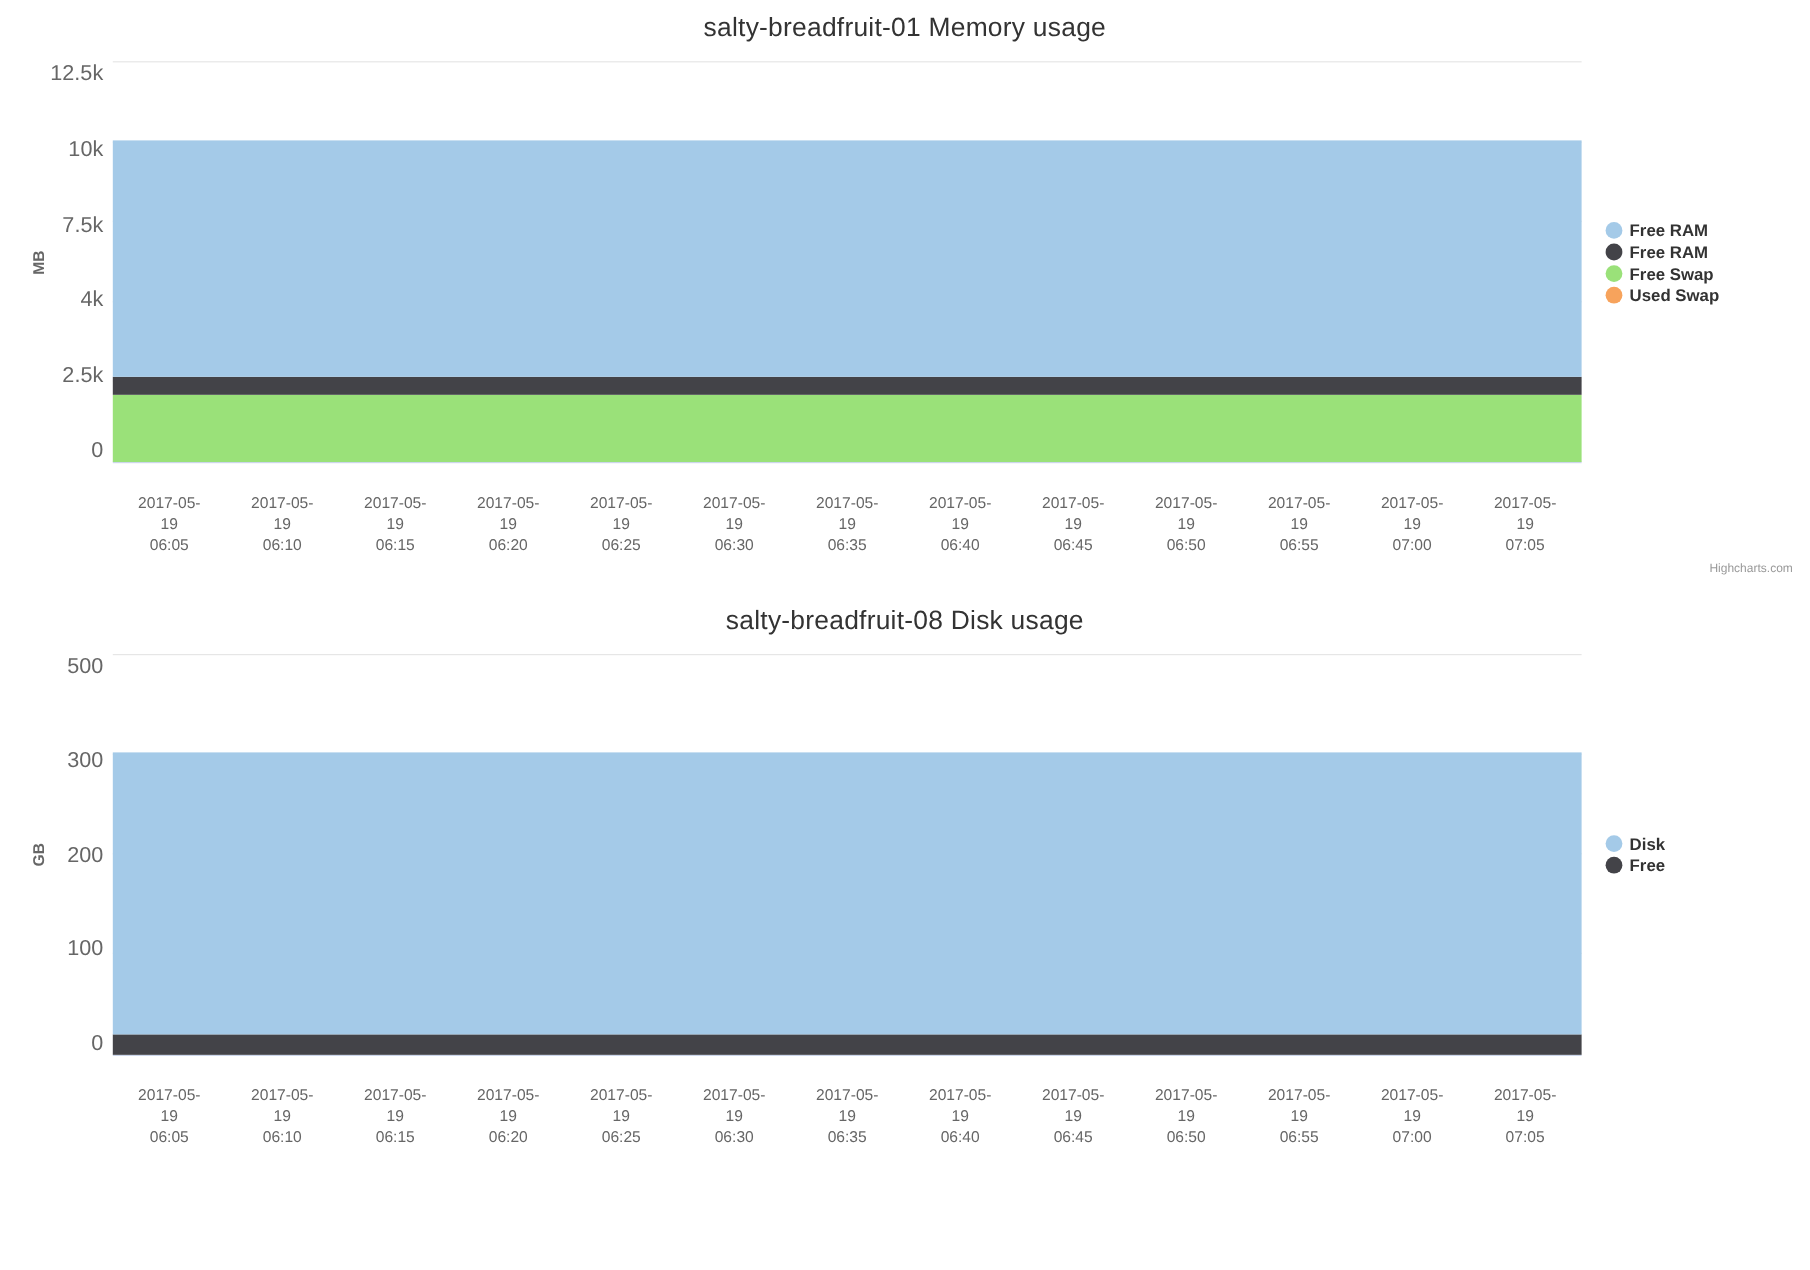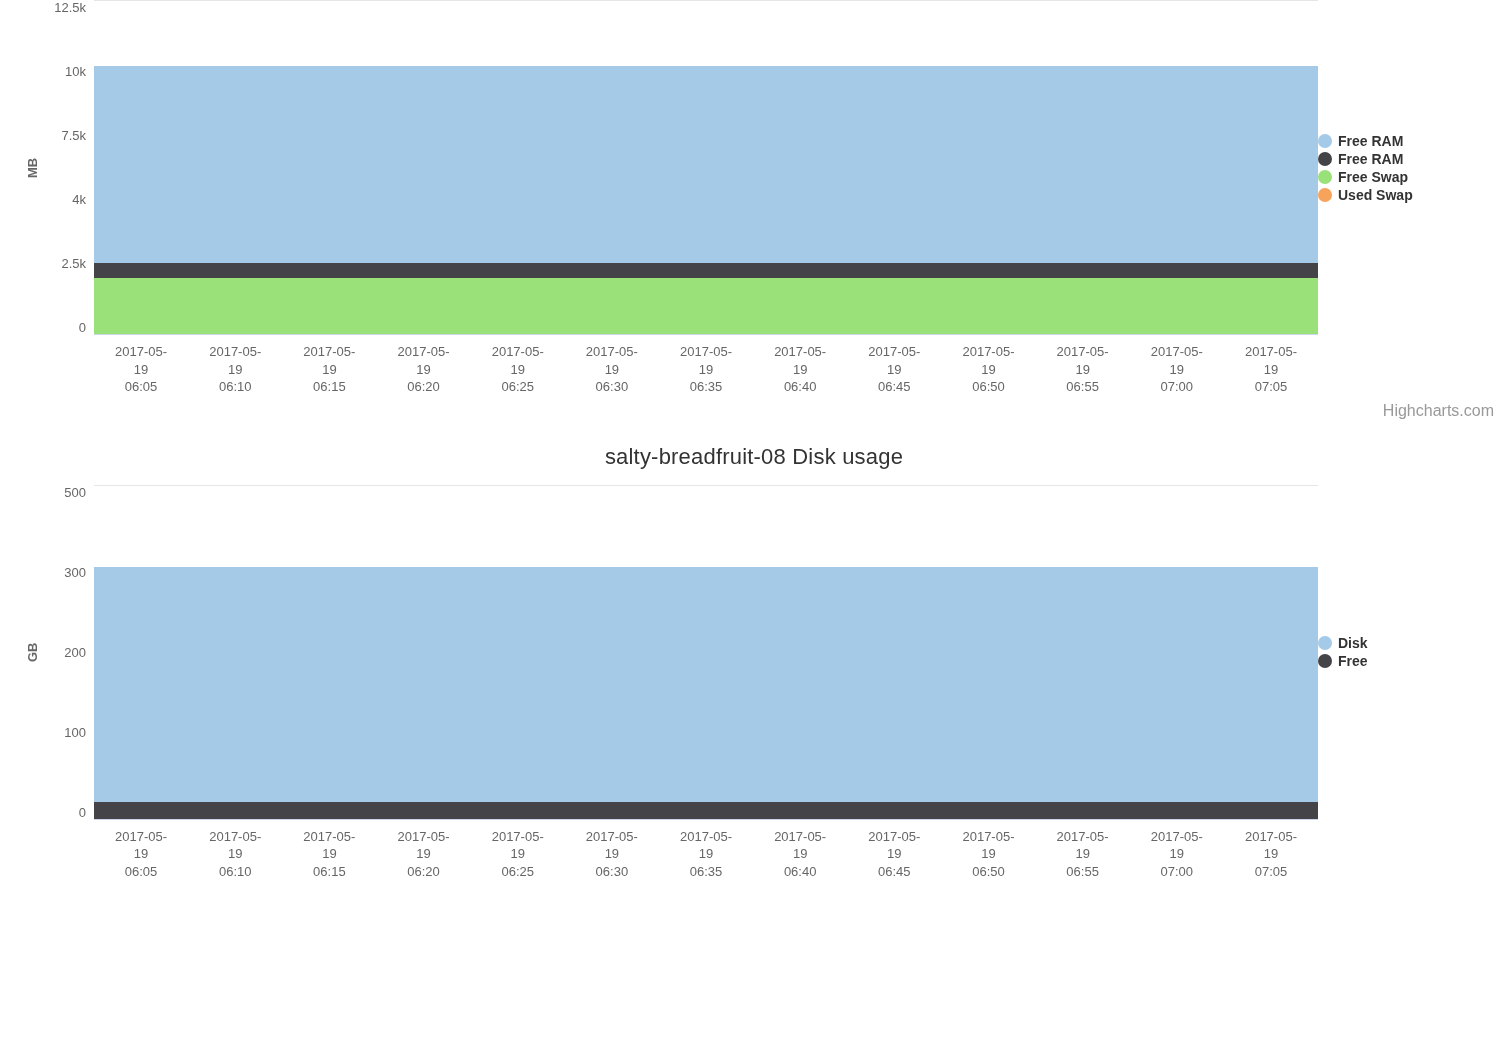--- a/index.html
+++ b/index.html
@@ -37,21 +37,21 @@
     display: flex;
     align-items: center;
     justify-content: center;
     width: 24px;
   }
   .y-axis {
     display: flex;
     flex-direction: column;
     justify-content: space-between;
     align-items: flex-end;
-    font-size: 13px;
+    font-size: 18px;
     color: #666666;
     padding-right: 8px;
     width: 50px;
   }
   .plot-wrapper {
     flex: 1;
     position: relative;
   }
   .plot-area {
     position: relative;
@@ -71,68 +71,70 @@
     width: 100%;
   }
   .stack-layer {
     position: absolute;
     left: 0;
     right: 0;
   }
   .x-axis {
     display: flex;
     justify-content: space-between;
-    padding-top: 8px;
+    padding-top: 24px;
     font-size: 13px;
     color: #666666;
   }
   .x-tick {
     text-align: center;
     white-space: pre-line;
     line-height: 1.35;
     flex: 1;
   }
   .legend {
     width: 180px;
     display: flex;
     flex-direction: column;
     justify-content: center;
     font-size: 14px;
     font-weight: bold;
     color: #333333;
+    padding-left: 20px;
     gap: 2px;
   }
   .legend-item {
     display: flex;
     align-items: center;
     gap: 6px;
     cursor: pointer;
   }
   .legend-swatch {
     width: 14px;
     height: 14px;
     border-radius: 50%;
     display: inline-block;
   }
   .credits {
     text-align: right;
-    font-size: 16px;
+    font-size: 10px;
     color: #999999;
     padding: 6px 14px 4px 0;
   }
   .x-axis-wrapper {
     display: flex;
   }
   .x-axis-spacer-left { width: 94px; flex-shrink: 0; }
   .x-axis-spacer-right { width: 190px; flex-shrink: 0; }
 </style>
 </head>
 <body>
 
 <div class="chart-container">
+  <div class="chart-title">salty-breadfruit-01 Memory usage</div>
 
   <div class="chart-body">
     <div class="y-axis-title">MB</div>
     <div class="y-axis" style="height:335px;">
       <span>12.5k</span>
       <span>10k</span>
       <span>7.5k</span>
       <span>4k</span>
       <span>2.5k</span>
       <span>0</span>

